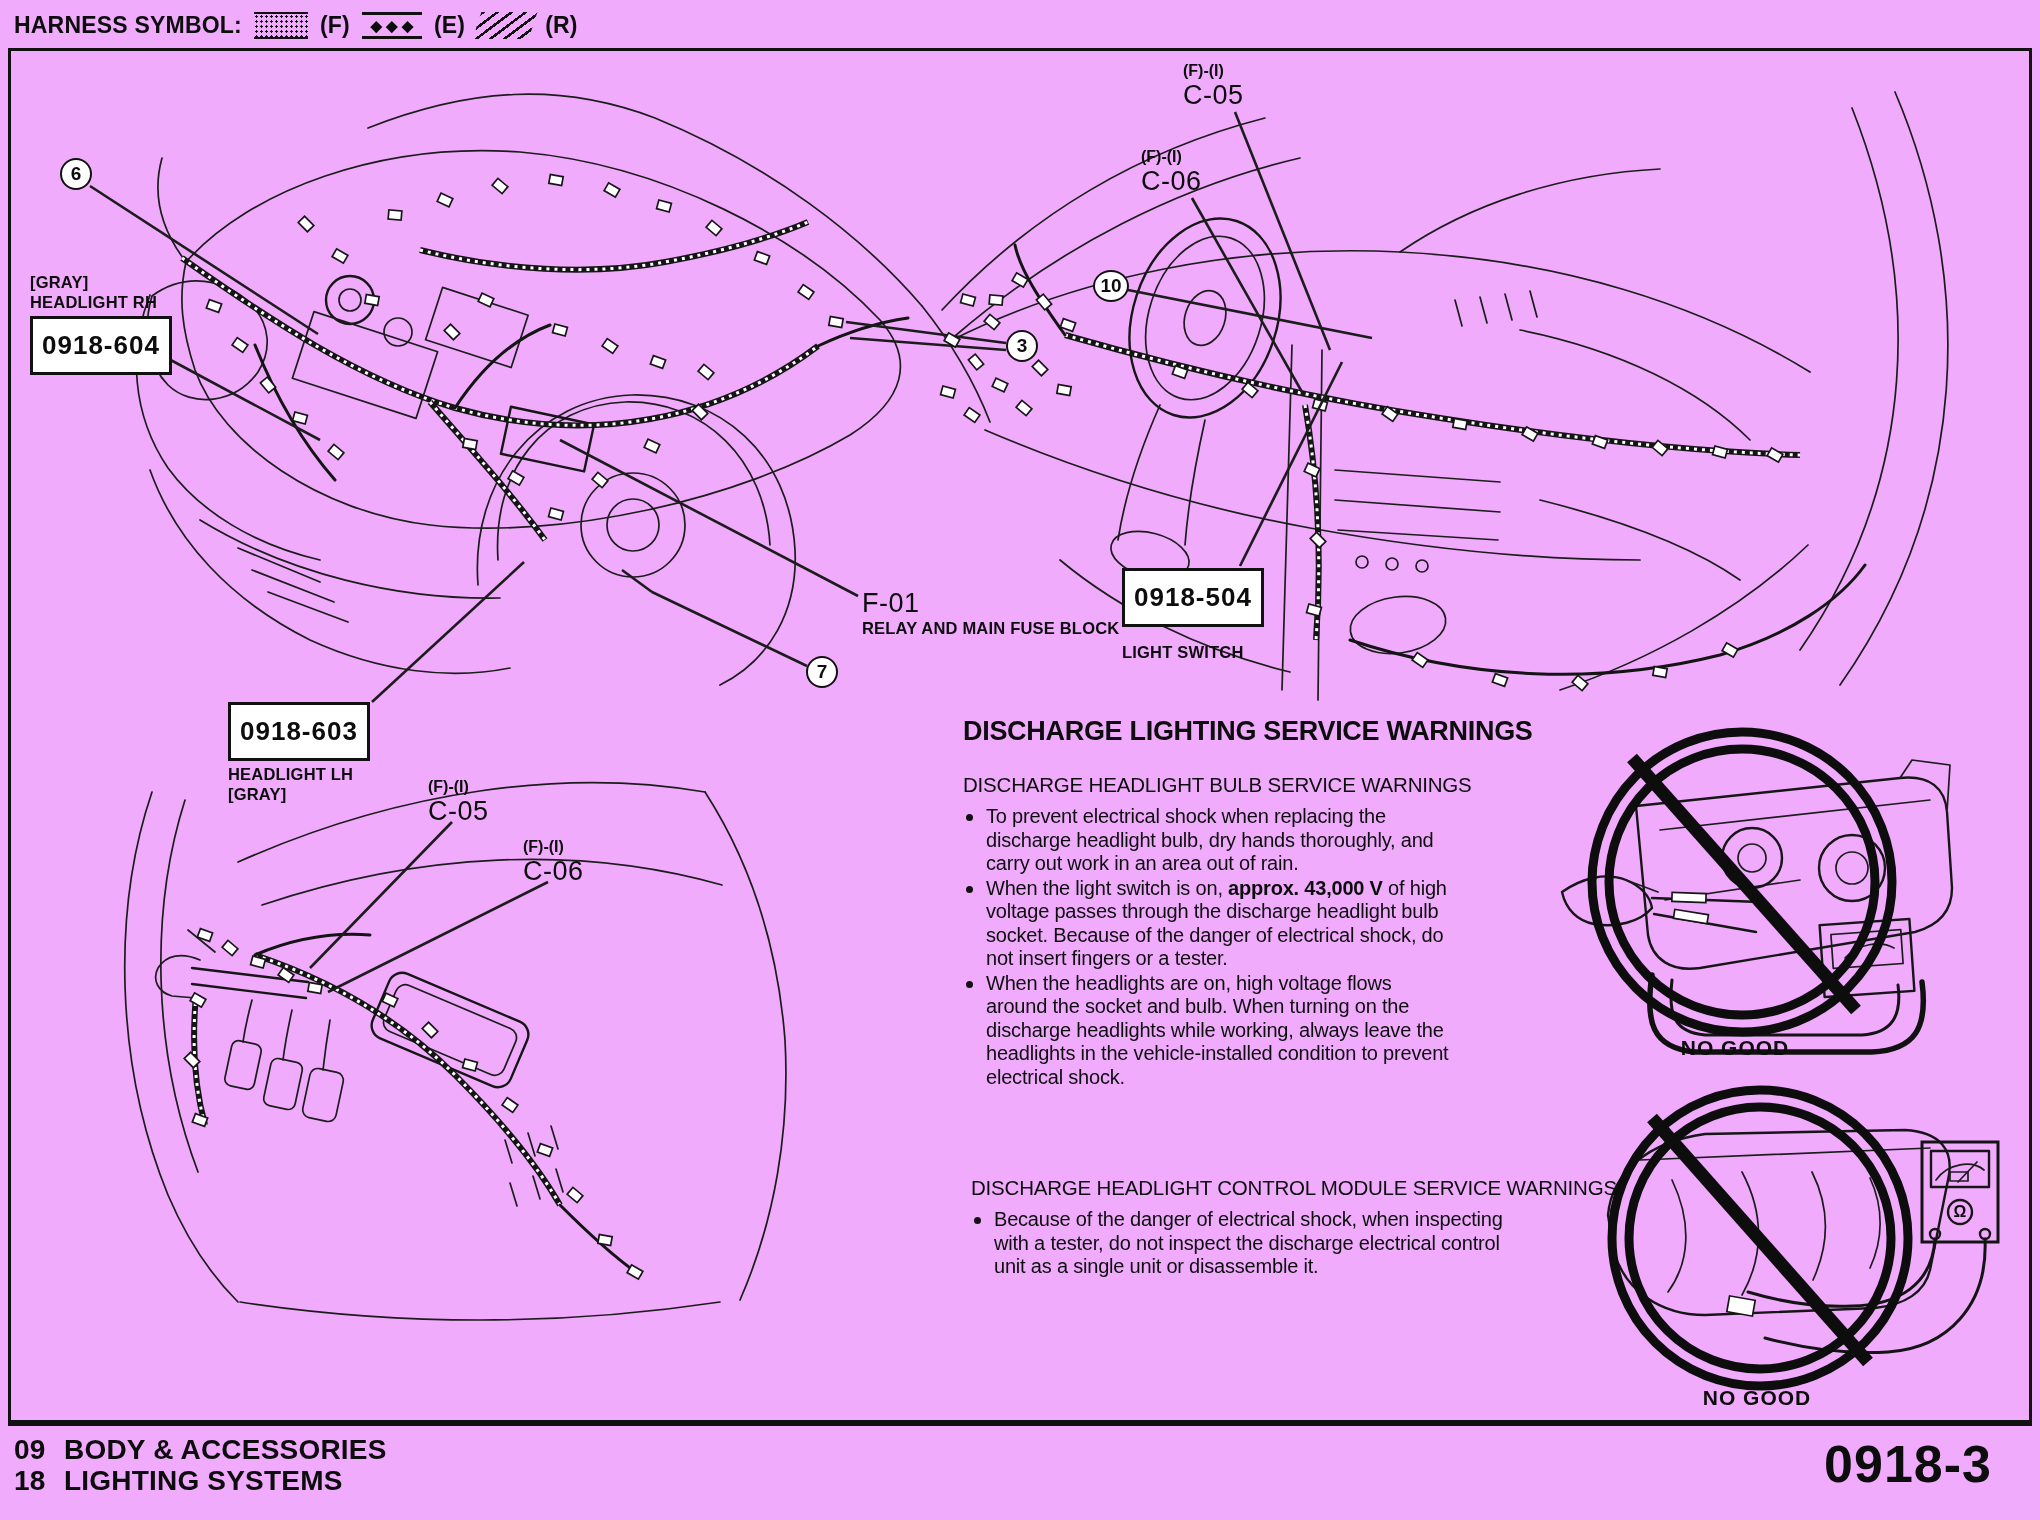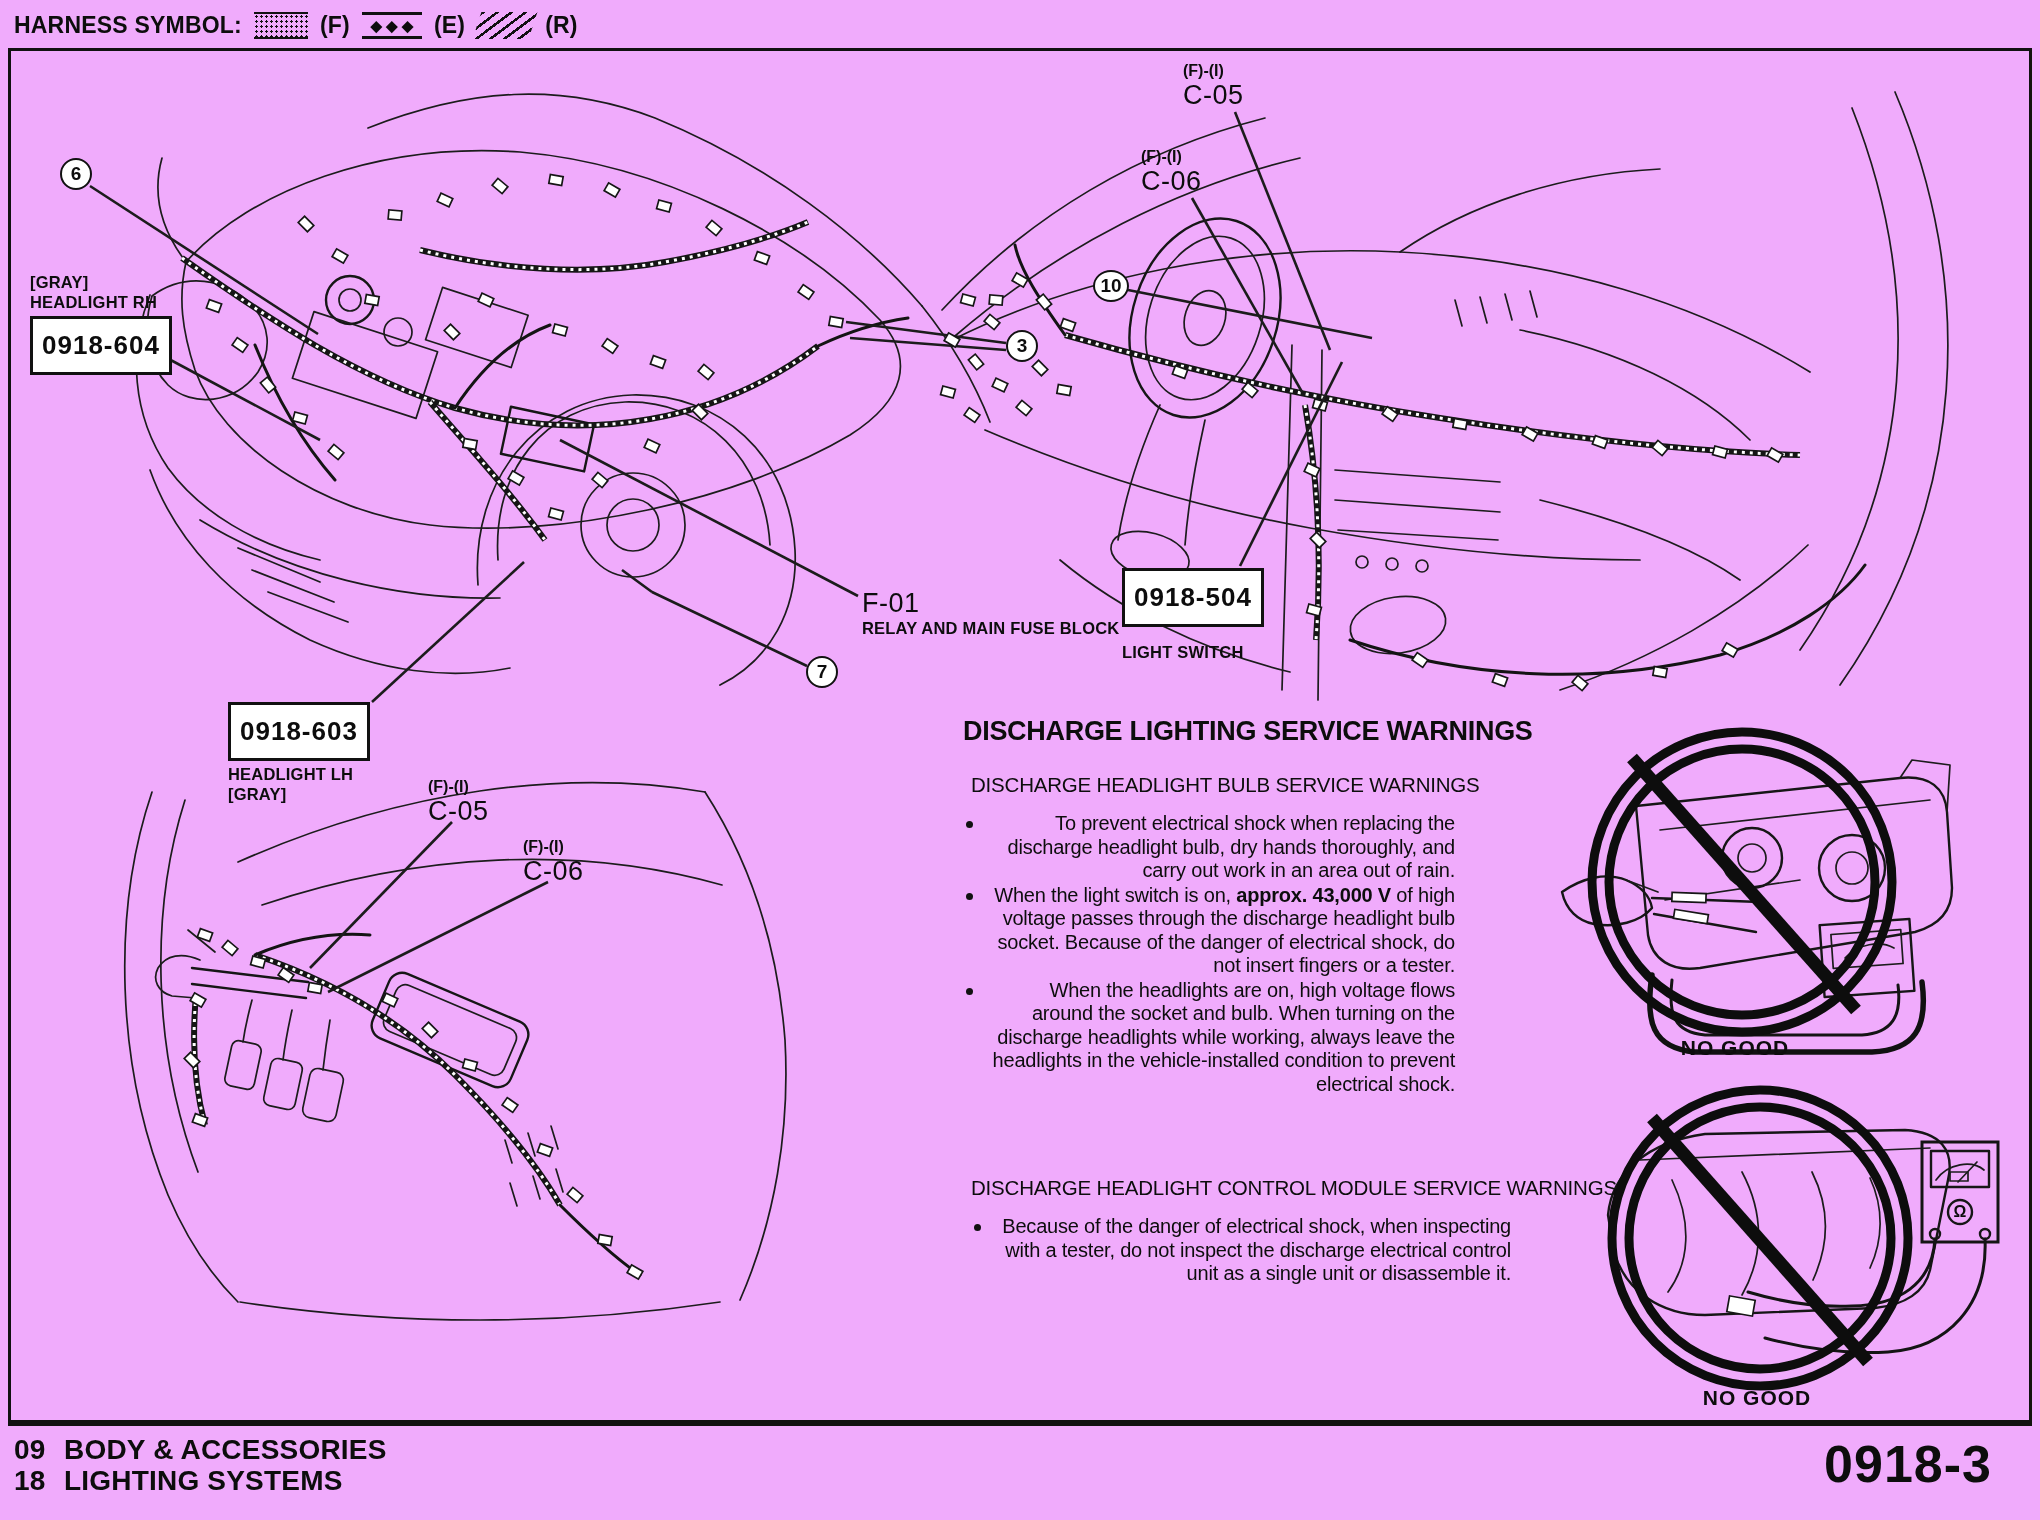--- a/index.html
+++ b/index.html
@@ -40,21 +40,21 @@
     display:flex; align-items:center; justify-content:center;
     font-size:19px; font-weight:bold; background:#fff; }
   .harn-code { font-size:16px; font-weight:bold; line-height:18px; }
   .conn-code { font-size:27px; font-weight:normal; line-height:30px; letter-spacing:0.5px; }
   .partbox { display:inline-block; border:3px solid #111; padding:11px 9px;
     font-size:26px; font-weight:bold; letter-spacing:1px; background:#fff; }
   .small-name { font-size:16.5px; font-weight:bold; line-height:20px; letter-spacing:0.2px; }
   
   .warn-title { font-size:27px; font-weight:bold; letter-spacing:-0.3px; }
   .warn-head  { font-size:20.5px; line-height:24px; letter-spacing:-0.2px; }
-  .bullets { margin-top:15px;text-align:right; }
+  .bullets { margin-top:8px; }
   .bullet-item { display:flex; max-width:492px; margin-bottom:1px; }
   .bullet-item::before { content:""; flex:0 0 auto; width:7px; height:7px; border-radius:50%;
     background:#111; margin:9px 13px 0 3px; }
   .bullet-text { font-size:20px; line-height:23.5px; letter-spacing:-0.2px; }
   .nogood-caption { font-size:21px; font-weight:bold; letter-spacing:1px; }
   .ohm { font-size:16px; font-weight:bold; }
   
   .footer-row { display:flex; gap:0; font-size:28px; font-weight:bold; line-height:31px; letter-spacing:0.2px; }
   .footer-row .num { width:50px; flex:0 0 auto; }
   .page-no { font-size:52px; font-weight:bold; letter-spacing:1px; }
@@ -383,21 +383,21 @@
     <div class="harn-code">(F)-(I)</div>
     <div class="conn-code">C-05</div>
   </div>
   <div class="abs" style="left:523px; top:838px;">
     <div class="harn-code">(F)-(I)</div>
     <div class="conn-code">C-06</div>
   </div>
 
   <div class="abs" style="left:963px; top:716px; width:600px;">
     <div class="warn-title">DISCHARGE LIGHTING SERVICE WARNINGS</div>
-    <div class="warn-head" style="margin-top:26px;margin-left:8px;">DISCHARGE HEADLIGHT BULB SERVICE WARNINGS</div>
+    <div class="warn-head" style="margin-top:26px;">DISCHARGE HEADLIGHT BULB SERVICE WARNINGS</div>
     <div class="bullets">
       <div class="bullet-item">
         <div class="bullet-text">To prevent electrical shock when replacing the discharge headlight bulb, dry hands thoroughly, and carry out work in an area out of rain.</div>
       </div>
       <div class="bullet-item">
         <div class="bullet-text"><span>When the light switch is on, </span><b>approx. 43,000 V</b><span> of high voltage passes through the discharge headlight bulb socket. Because of the danger of electrical shock, do not insert fingers or a tester.</span></div>
       </div>
       <div class="bullet-item">
         <div class="bullet-text">When the headlights are on, high voltage flows around the socket and bulb. When turning on the discharge headlights while working, always leave the headlights in the vehicle-installed condition to prevent electrical shock.</div>
       </div>

